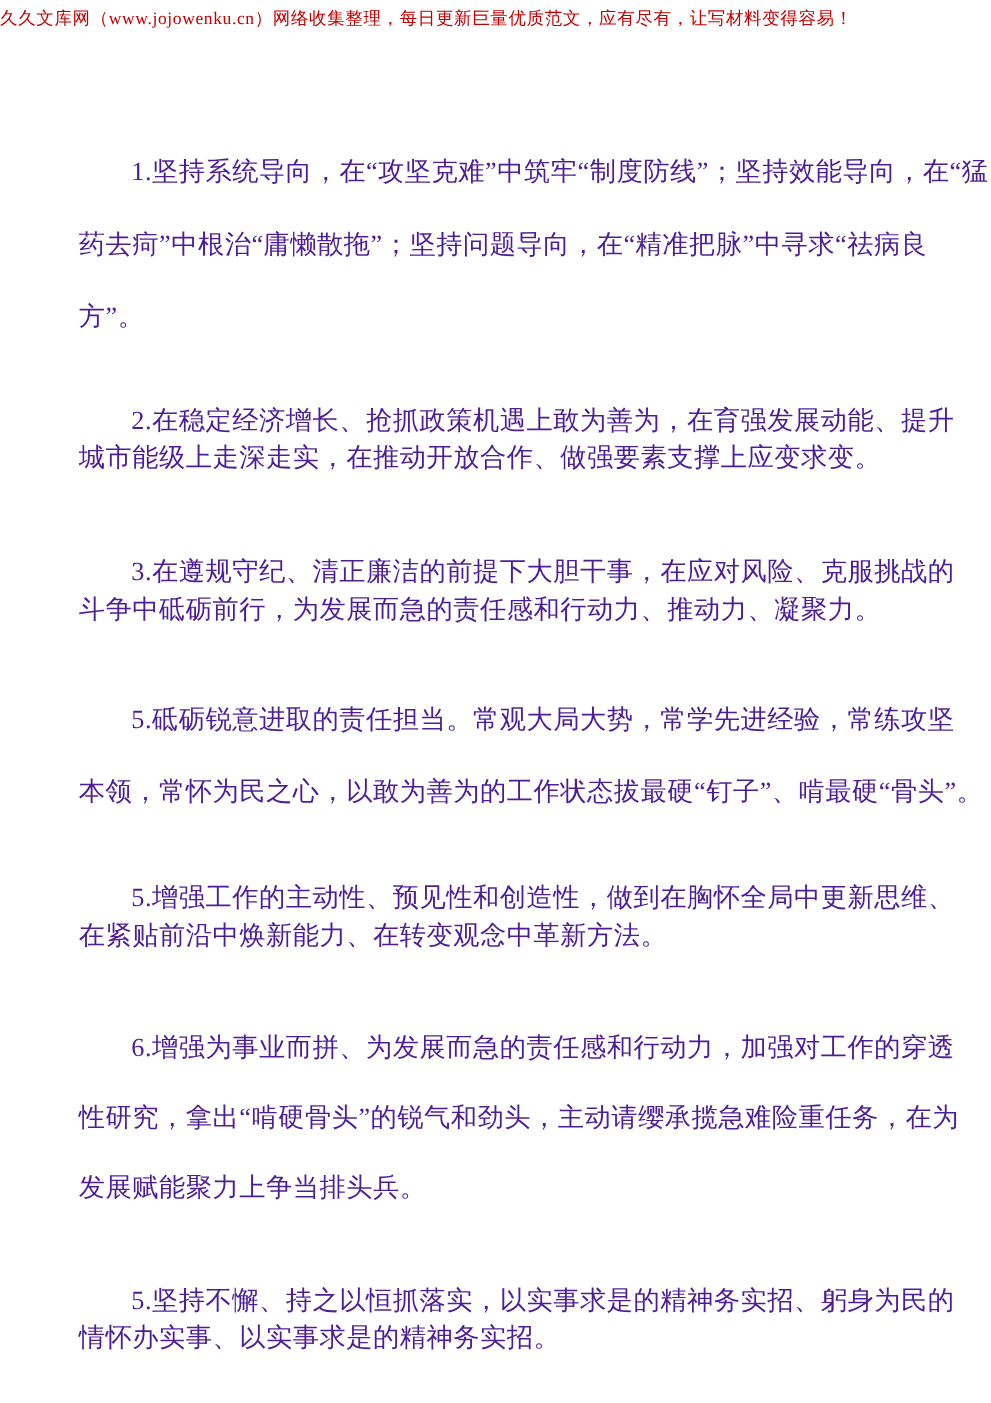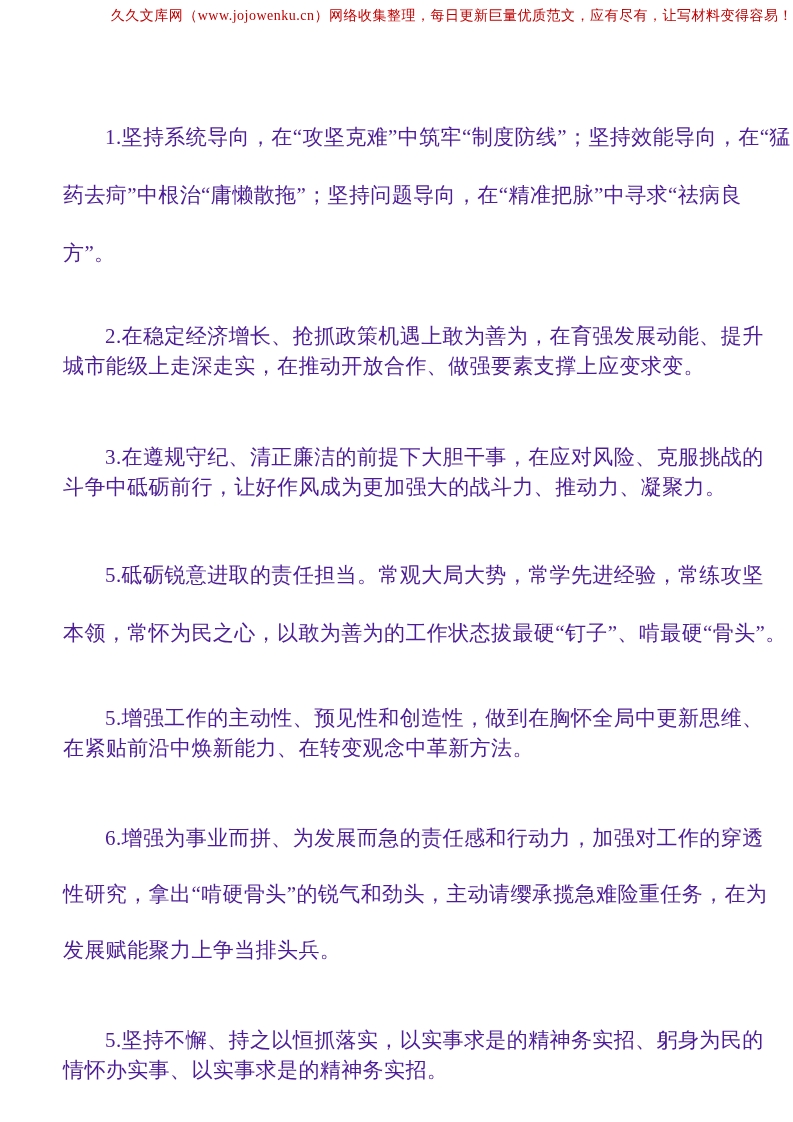--- a/index.html
+++ b/index.html
@@ -13,21 +13,21 @@
     height: 1122px;
     background: #ffffff;
     overflow: hidden;
     font-family: "Liberation Serif", "DejaVu Serif", serif;
   }
   .watermark-header {
     position: absolute;
     top: 7px;
     left: 0;
     width: 100%;
-    text-align: right;
+    text-align: left;
     font-size: 14px;
     line-height: 18px;
     color: #c00000;
     letter-spacing: 0.5px;
   }
   .para {
     position: absolute;
     left: 63px;
     width: 675px;
     font-size: 21px;
@@ -62,21 +62,21 @@
     <div class="line">方”。</div>
   </div>
 
   <div class="para p2 lh30">
     <div class="line first-line">2.在稳定经济增长、抢抓政策机遇上敢为善为，在育强发展动能、提升</div>
     <div class="line">城市能级上走深走实，在推动开放合作、做强要素支撑上应变求变。</div>
   </div>
 
   <div class="para p3 lh30">
     <div class="line first-line">3.在遵规守纪、清正廉洁的前提下大胆干事，在应对风险、克服挑战的</div>
-    <div class="line">斗争中砥砺前行，让好作风成为更加强大的战斗力、推动力、凝聚力。</div>
+    <div class="line">斗争中砥砺前行，为发展而急的责任感和行动力、推动力、凝聚力。</div>
   </div>
 
   <div class="para p4 lh58">
     <div class="line first-line">5.砥砺锐意进取的责任担当。常观大局大势，常学先进经验，常练攻坚</div>
     <div class="line">本领，常怀为民之心，以敢为善为的工作状态拔最硬“钉子”、啃最硬“骨头”。</div>
   </div>
 
   <div class="para p5 lh30">
     <div class="line first-line">5.增强工作的主动性、预见性和创造性，做到在胸怀全局中更新思维、</div>
     <div class="line">在紧贴前沿中焕新能力、在转变观念中革新方法。</div>

